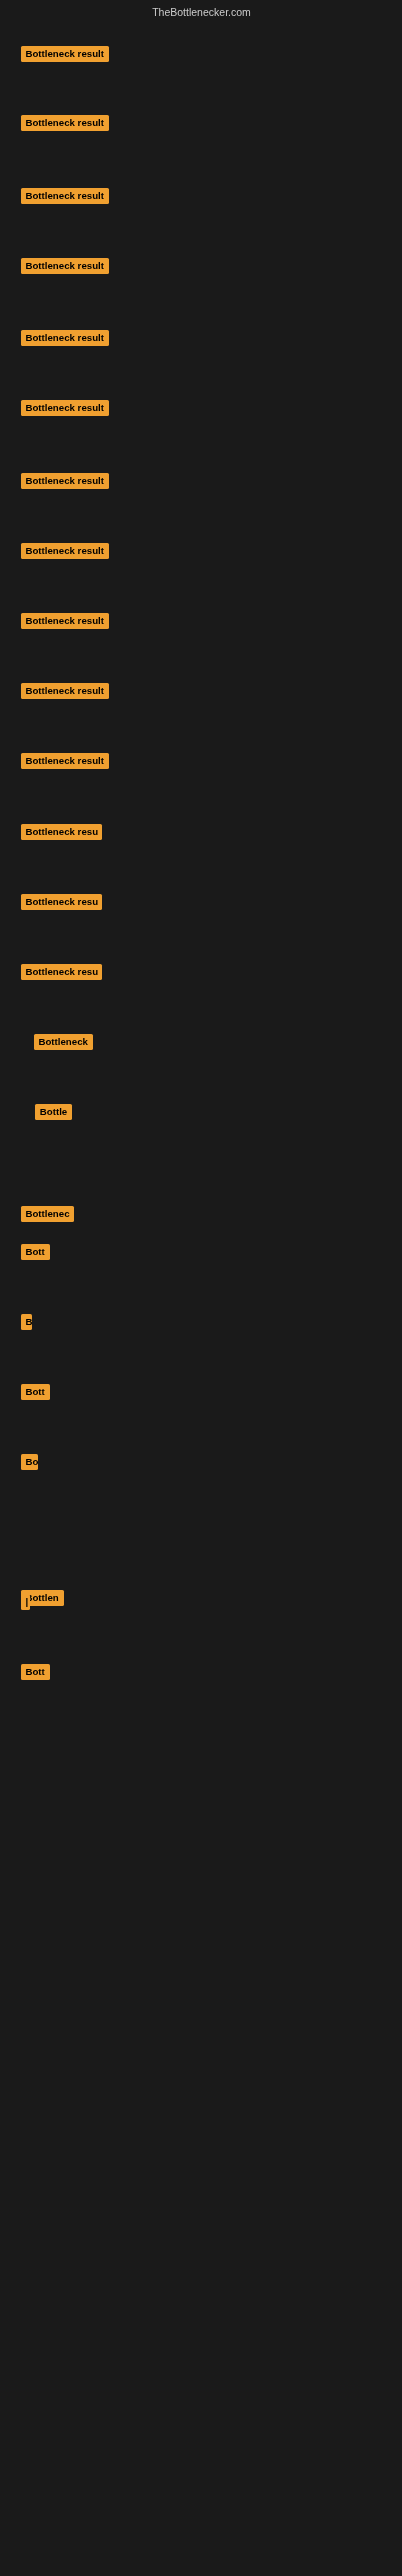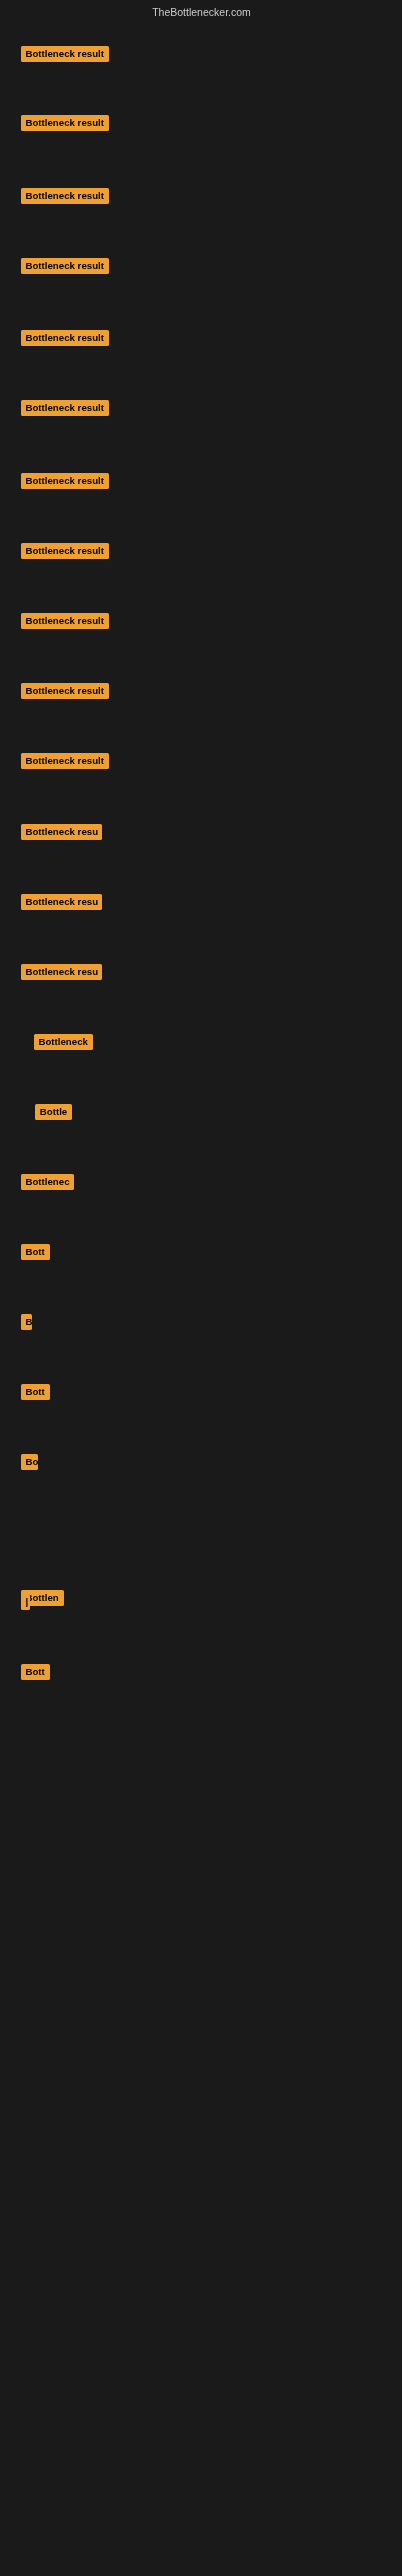--- a/index.html
+++ b/index.html
@@ -56,21 +56,21 @@
     <div class="result-row" style="top: 473px; left: 1.6px;"><div class="bottleneck-badge" style="max-width: 89px;">Bottleneck result</div></div>
     <div class="result-row" style="top: 543px; left: 1.6px;"><div class="bottleneck-badge" style="max-width: 89px;">Bottleneck result</div></div>
     <div class="result-row" style="top: 613px; left: 1.6px;"><div class="bottleneck-badge" style="max-width: 89px;">Bottleneck result</div></div>
     <div class="result-row" style="top: 683px; left: 1.6px;"><div class="bottleneck-badge" style="max-width: 89px;">Bottleneck result</div></div>
     <div class="result-row" style="top: 753px; left: 1.6px;"><div class="bottleneck-badge" style="max-width: 89px;">Bottleneck result</div></div>
     <div class="result-row" style="top: 824px; left: 1.6px;"><div class="bottleneck-badge" style="max-width: 81px;">Bottleneck resu</div></div>
     <div class="result-row" style="top: 894px; left: 1.6px;"><div class="bottleneck-badge" style="max-width: 81px;">Bottleneck resu</div></div>
     <div class="result-row" style="top: 964px; left: 1.6px;"><div class="bottleneck-badge" style="max-width: 81px;">Bottleneck resu</div></div>
     <div class="result-row" style="top: 1034px; left: 1.6px; margin-left: 13px;"><div class="bottleneck-badge" style="max-width: 64px;">Bottleneck</div></div>
     <div class="result-row" style="top: 1104px; left: 16px;"><div class="bottleneck-badge" style="max-width: 40px;">Bottle</div></div>
-    <div class="result-row" style="top: 1174px; left: 1.6px;"><div class="bottleneck-badge" style="max-width: 58px;">Bottlenec</div></div>
+    <div class="result-row" style="top: 1174px; left: 1.6px;"><div class="bottleneck-badge" style="max-width: 58px; margin-top: 32px;">Bottlenec</div></div>
     <div class="result-row" style="top: 1244px; left: 1.6px;"><div class="bottleneck-badge" style="max-width: 31px;">Bott</div></div>
     <div class="result-row" style="top: 1314px; left: 1.6px;"><div class="bottleneck-badge" style="max-width: 11.3px;">B</div></div>
     <div class="result-row" style="top: 1384px; left: 1.6px;"><div class="bottleneck-badge" style="max-width: 31px;">Bott</div></div>
     <div class="result-row" style="top: 1454px; left: 1.6px;"><div class="bottleneck-badge" style="max-width: 17.7px;">Bo</div></div>
     <div class="result-row" style="top: 1590px; left: 1.6px;"><div class="bottleneck-badge" style="max-width: 47px;">Bottlen</div></div>
     <div class="result-row" style="top: 1594px; left: 1.6px;"><div class="bottleneck-badge" style="max-width: 6.4px;">|</div></div>
     <div class="result-row" style="top: 1664px; left: 1.6px;"><div class="bottleneck-badge" style="max-width: 31px;">Bott</div></div>
   </div>
 
 

